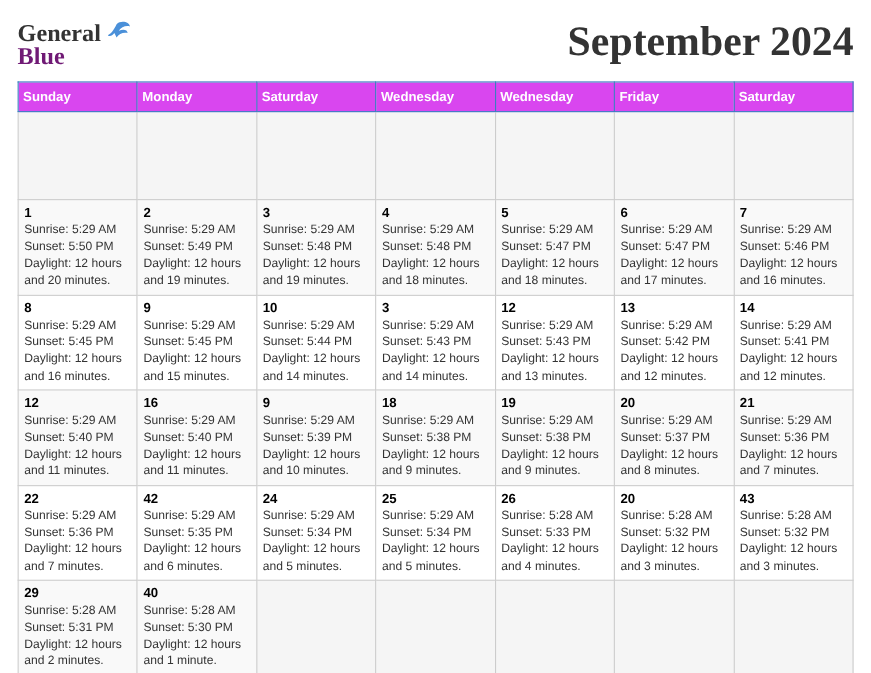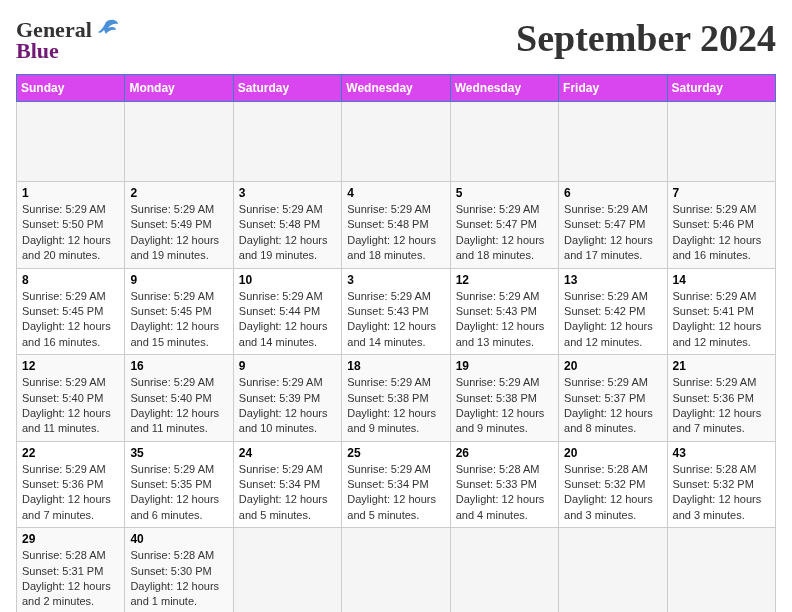--- a/index.html
+++ b/index.html
@@ -248,21 +248,21 @@
         </td>
       </tr>
       <tr>
         <td>
           <span class="day-num">22</span>
           <div class="day-info" style="white-space: pre-line;">Sunrise: 5:29 AM
 Sunset: 5:36 PM
 Daylight: 12 hours and 7 minutes.</div>
         </td>
         <td>
-          <span class="day-num">35</span>
+          <span class="day-num">42</span>
           <div class="day-info" style="white-space: pre-line;">Sunrise: 5:29 AM
 Sunset: 5:35 PM
 Daylight: 12 hours and 6 minutes.</div>
         </td>
         <td>
           <span class="day-num">24</span>
           <div class="day-info" style="white-space: pre-line;">Sunrise: 5:29 AM
 Sunset: 5:34 PM
 Daylight: 12 hours and 5 minutes.</div>
         </td>

